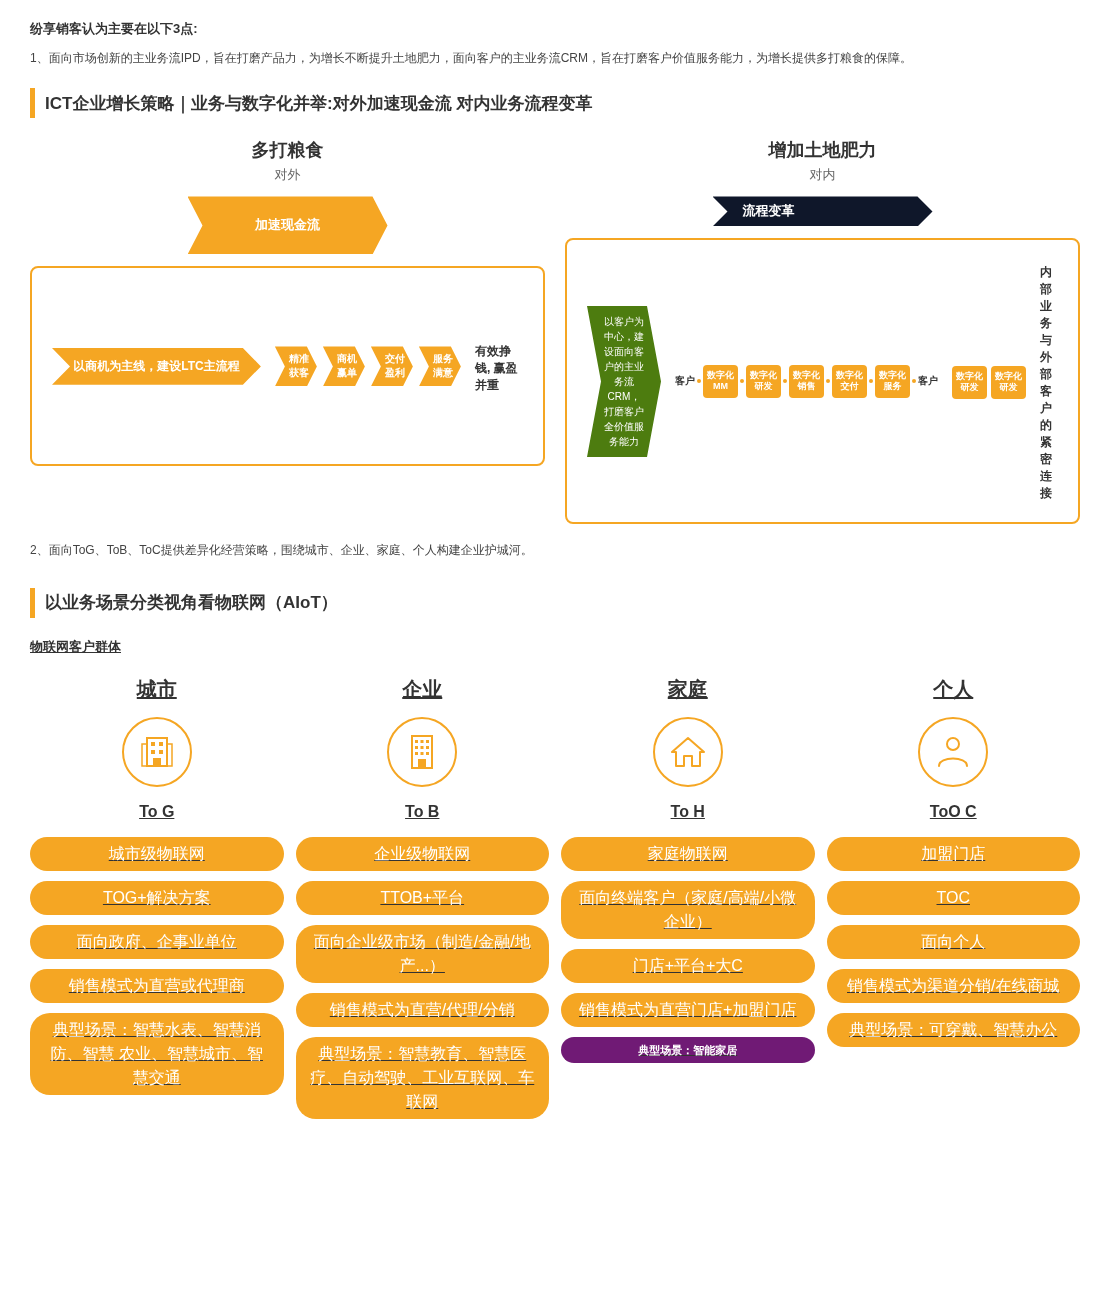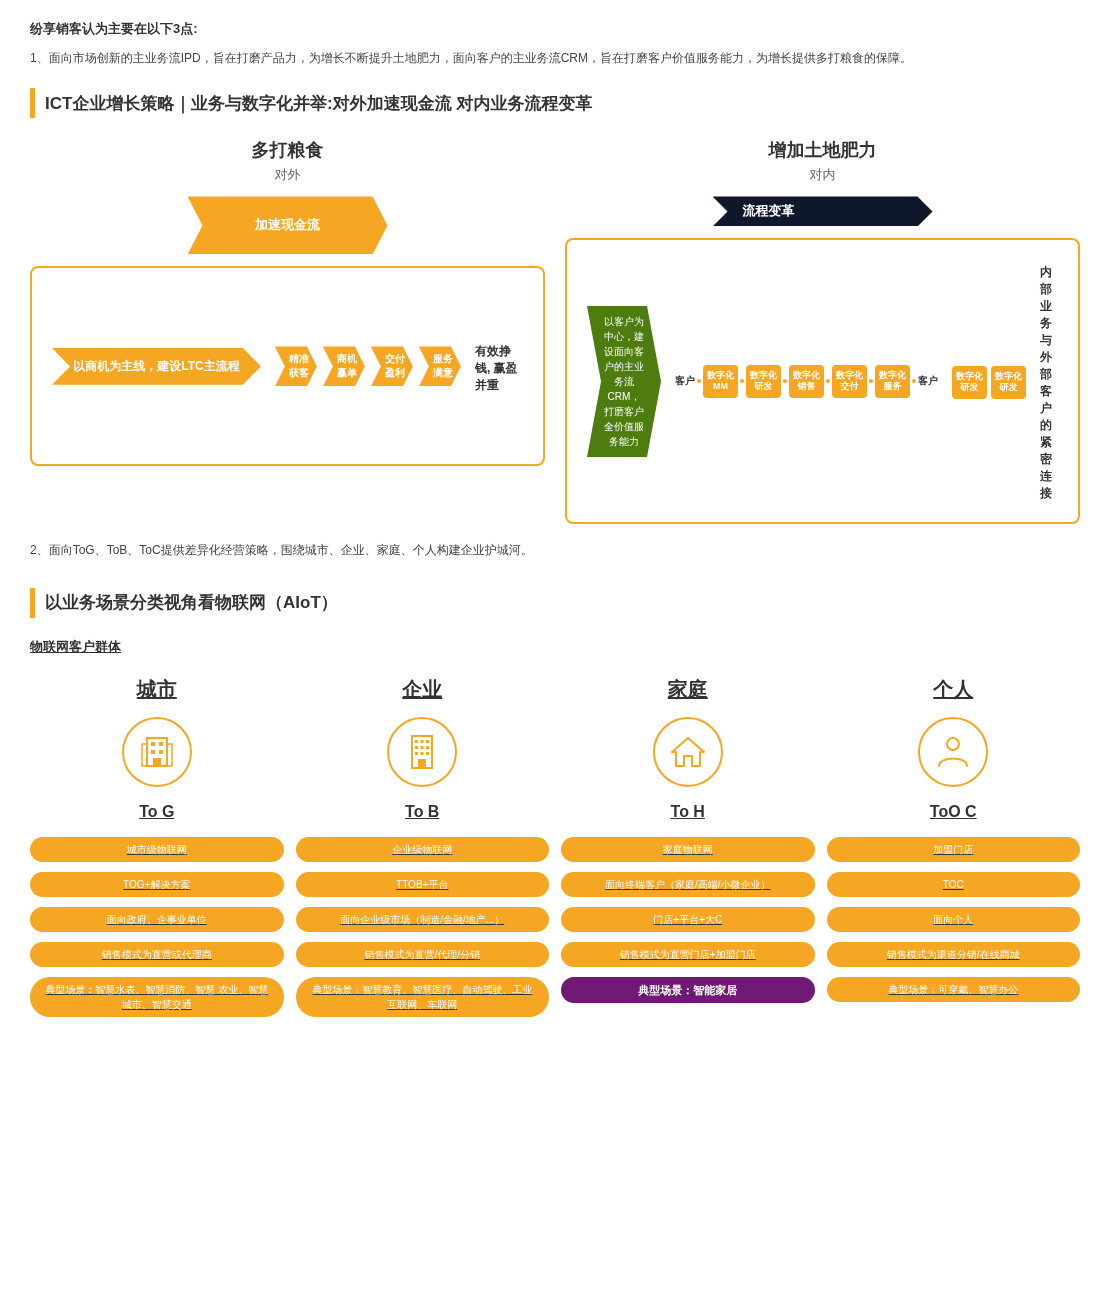--- a/index.html
+++ b/index.html
@@ -248,21 +248,21 @@
     .iot-type-label {
       font-size: 16px;
       font-weight: bold;
       color: #333;
       margin-bottom: 6px;
     }
 
     .iot-tag {
       background: #F5A623;
       color: #fff;
-      font-size: 10px;
+      font-size: 16px;
       border-radius: 20px;
       padding: 5px 14px;
       text-align: center;
       width: 100%;
       line-height: 1.5;
     }
 
     .iot-tag-highlight {
       background: #701a75;
       color: #fff;

